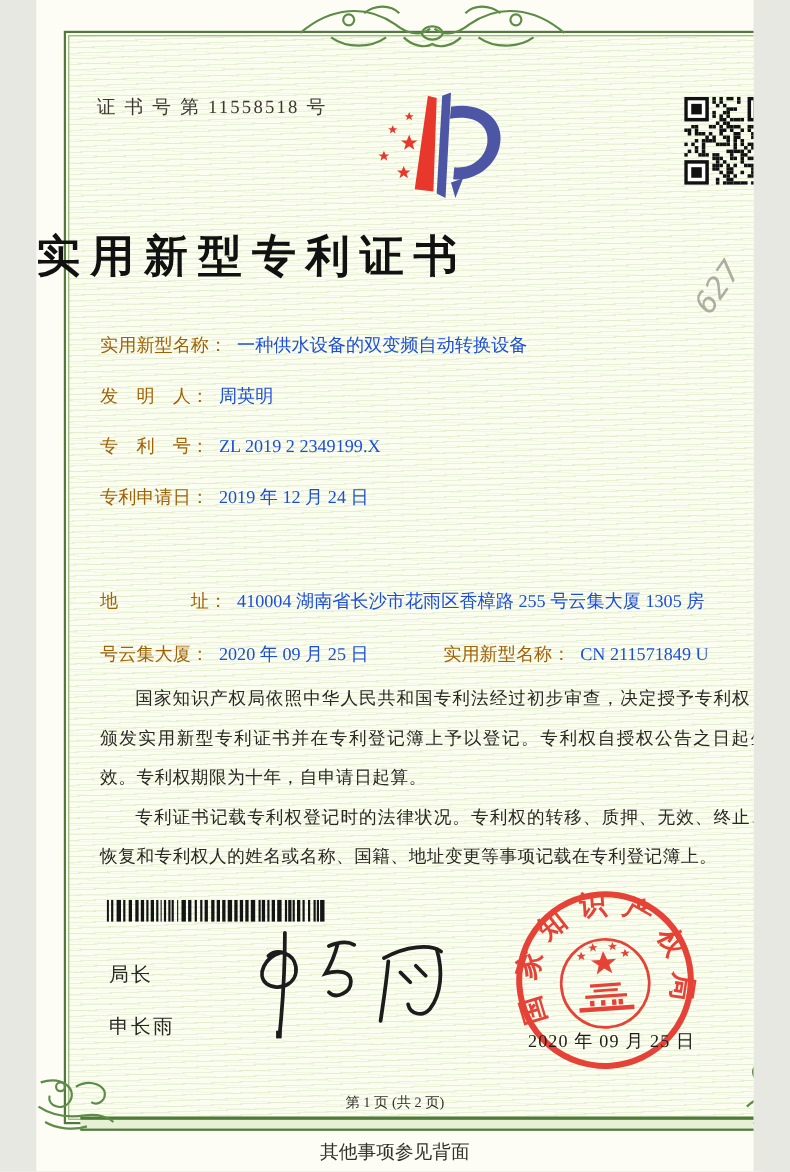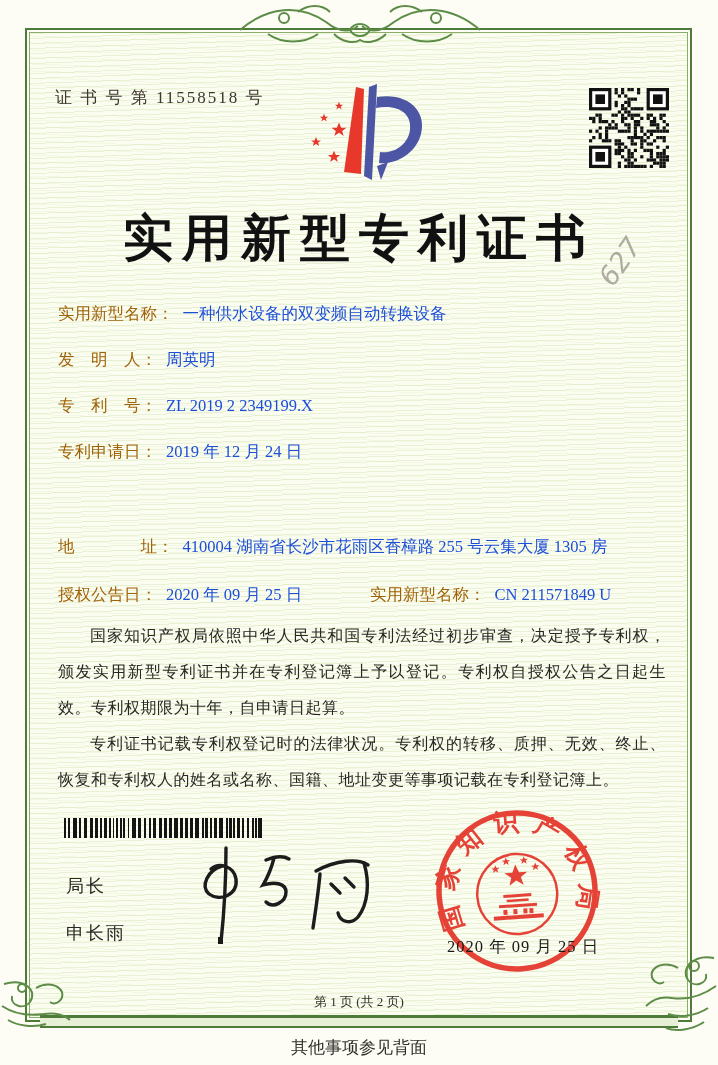--- a/index.html
+++ b/index.html
@@ -1,29 +1,29 @@
 <!DOCTYPE html>
 <html><head>
 <meta charset="utf-8">
 <style>
   html,body{margin:0;padding:0;background:#e8e8e2;}
-  #page{position:relative;width:718px;height:1065px;margin:0 auto;background:#fdfdf6;
+  #page{position:relative;width:652px;height:1065px;margin:0 auto;background:#fdfdf6;
         font-family:"Liberation Serif","DejaVu Serif",serif;color:#2b2824;overflow:hidden;}
   
   #frame{position:absolute;left:25px;top:28px;width:663px;height:990px;
          border:2px solid #4e7b3a;}
   #frame-inner{position:absolute;left:2px;top:2px;right:2px;bottom:2px;
          border:1px solid #8aad6a;
          background:
            repeating-linear-gradient(178deg, rgba(190,216,150,.30) 0 1px, rgba(255,255,255,0) 1px 5px),
            repeating-linear-gradient(2deg, rgba(208,228,170,.20) 0 1px, rgba(255,255,255,0) 1px 7px),
            #fbfdf1;}
   .abs{position:absolute;}
   #cert-number{left:55px;top:86px;font-size:17px;letter-spacing:2px;color:#3d362e;}
-  #title{left:0;top:205px;width:100%;text-align:center;font-size:50px;font-weight:700;
+  #title{left:0;top:205px;width:100%;font-size:40px;font-weight:700;
          letter-spacing:9px;color:#111;}
   .row{position:absolute;left:58px;width:612px;font-size:16.5px;white-space:nowrap;}
   .lbl{color:#a16207;}
   .val{margin-left:9px;color:#1d4ed8;margin-top:48px;}
   .grant2{position:absolute;left:312px;top:0;}
   #paragraphs{left:58px;top:618px;width:608px;font-size:16px;line-height:36px;
               letter-spacing:.5px;text-align:justify;color:#2a2722;}
   #paragraphs p{margin:0;text-indent:2em;}
   #barcode-wrap{left:64px;top:818px;width:200px;height:20px;}
   #director-title{left:66px;top:874px;font-size:18px;letter-spacing:2px;}
@@ -301,21 +301,21 @@
   <div class="row" style="top:395px">
     <span class="lbl">专　利　号：</span><span class="val">ZL 2019 2 2349199.X</span>
   </div>
   <div class="row" style="top:441px">
     <span class="lbl">专利申请日：</span><span class="val">2019 年 12 月 24 日</span>
   </div>
   <div class="row" style="top:536px">
     <span class="lbl">地　　　　址：</span><span class="val">410004 湖南省长沙市花雨区香樟路 255 号云集大厦 1305 房</span>
   </div>
   <div class="row" style="top:584px">
-    <span class="lbl">授权公告日：</span><span class="val">2020 年 09 月 25 日</span>
+    <span class="lbl">号云集大厦：</span><span class="val">2020 年 09 月 25 日</span>
     <span class="grant2">
       <span class="lbl">实用新型名称：</span><span class="val">CN 211571849 U</span>
     </span>
   </div>
 
   <div class="abs" id="paragraphs">
     <p>国家知识产权局依照中华人民共和国专利法经过初步审查，决定授予专利权，颁发实用新型专利证书并在专利登记簿上予以登记。专利权自授权公告之日起生效。专利权期限为十年，自申请日起算。</p>
     <p>专利证书记载专利权登记时的法律状况。专利权的转移、质押、无效、终止、恢复和专利权人的姓名或名称、国籍、地址变更等事项记载在专利登记簿上。</p>
   </div>
 

